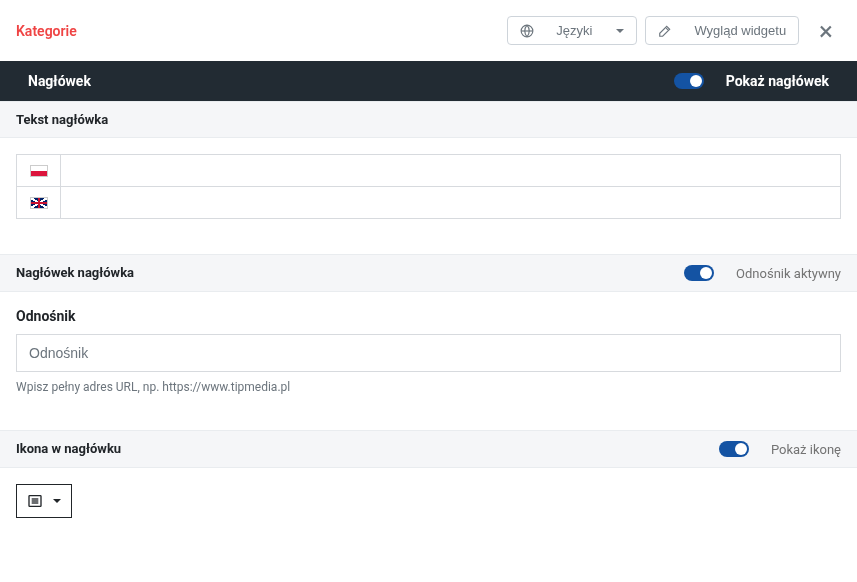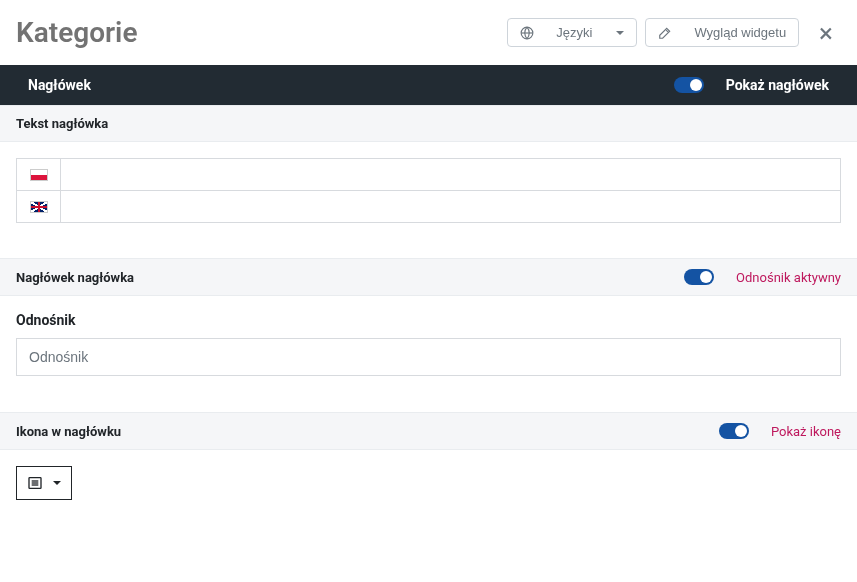--- a/index.html
+++ b/index.html
@@ -12,23 +12,23 @@
       height: 582px;
       overflow: hidden;
     }
     .top-bar {
       display: flex;
       align-items: center;
       justify-content: space-between;
       padding: 16px 16px 16px 16px;
     }
     .top-title {
-      font-size: 28px;
+      font-size: 14px;
       font-weight: 600;
-      color: #737373;
+      color: #ef4444;
     }
     .top-actions {
       display: flex;
       align-items: center;
       gap: 8px;
     }
     .btn-outline {
       display: inline-flex;
       align-items: center;
       gap: 22px;
@@ -88,24 +88,24 @@
     }
     .toggle.on .knob { right: 2px; }
     .sub-header {
       background: #f5f6f8;
       border-top: 1px solid #e9ecef;
       border-bottom: 1px solid #e9ecef;
       padding: 10px 16px;
       font-weight: 700;
       font-size: 13px;
       display: flex;
-      align-items: center;
+      align-items: flex-start;
       justify-content: space-between;
     }
-    .sub-header .toggle-wrap { font-weight: 400; color:#be185d; }
+    .sub-header .toggle-wrap { font-weight: 400; color:#737373; }
     .panel-body { padding: 16px; }
     .lang-row {
       display: flex;
       align-items: stretch;
       margin-bottom: -1px;
     }
     .flag-cell {
       width: 44px;
       display: flex;
       align-items: center;
@@ -230,20 +230,21 @@
     <div class="toggle on">
         <div class="knob"></div>
       </div>
     <span>Odnośnik aktywny</span>
   </div>
 </div>
 
 <div class="panel-body">
   <div class="field-label">Odnośnik</div>
   <input class="text-input" type="text" placeholder="Odnośnik" style="">
+  <div class="help-text">Wpisz pełny adres URL, np. https://www.tipmedia.pl</div>
 </div>
 
 <div class="divider"></div>
 
 <div class="sub-header">
   <span>Ikona w nagłówku</span>
   <div class="toggle-wrap">
     <div class="toggle on">
         <div class="knob"></div>
       </div>

